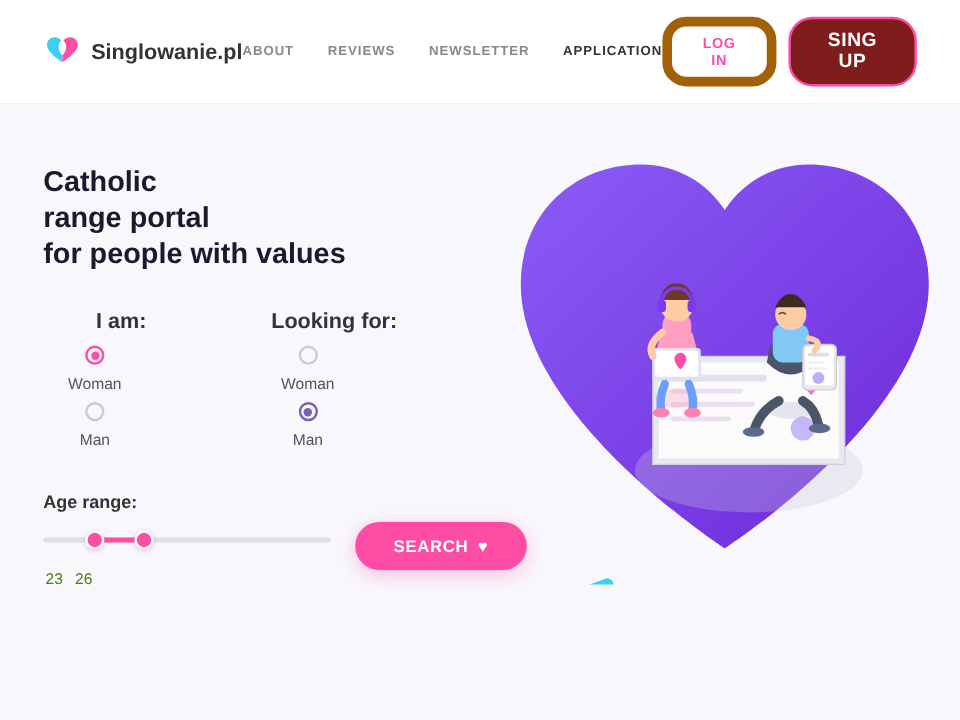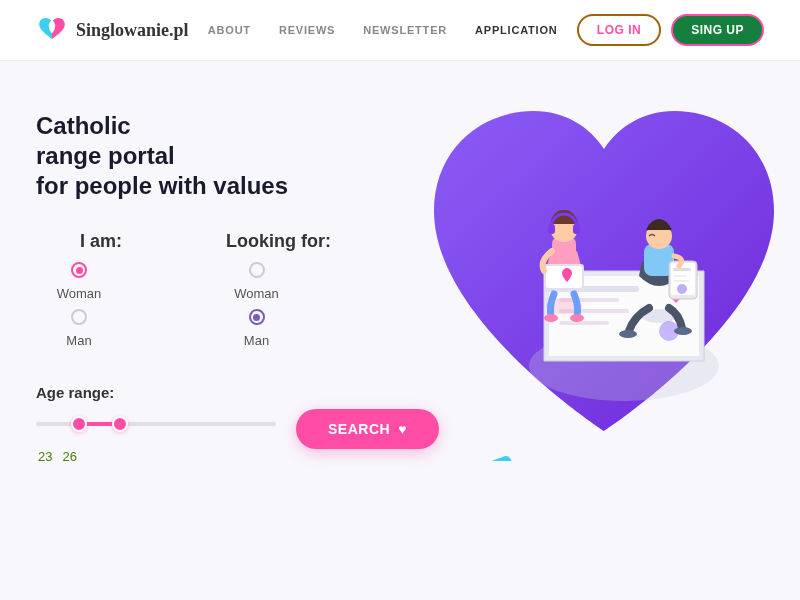--- a/index.html
+++ b/index.html
@@ -27,21 +27,20 @@
       gap: 8px;
     }
     .logo-icon {
       width: 32px;
       height: 28px;
     }
     .logo-text {
       font-size: 18px;
       font-weight: 600;
       color: #333;
-      font-family: Liberation Serif, serif;
     }
     .nav {
       display: flex;
       align-items: center;
       gap: 28px;
     }
     .nav-item {
       font-size: 11px;
       font-weight: 600;
       color: #888;
@@ -49,36 +48,36 @@
       text-transform: uppercase;
       cursor: pointer;
     }
     .nav-item.active { color: #333; }
     .auth-buttons {
       display: flex;
       gap: 10px;
     }
     .btn-login {
       padding: 7px 18px;
-      border: 2px solid #a16207;
+      border: 8px solid #a16207;
       border-radius: 20px;
       background: transparent;
       color: #ff4da6;
       font-size: 12px;
       font-weight: 700;
       cursor: pointer;
       letter-spacing: 0.5px;
     }
     .btn-signup {
       padding: 7px 18px;
       border: 2px solid #ff4da6;
       border-radius: 20px;
-      background: #15803d;
+      background: #7f1d1d;
       color: #fff;
-      font-size: 12px;
+      font-size: 16px;
       font-weight: 700;
       cursor: pointer;
       letter-spacing: 0.5px;
     }
 
     
     .main {
       display: flex;
       position: relative;
       padding: 40px 36px 0 36px;

